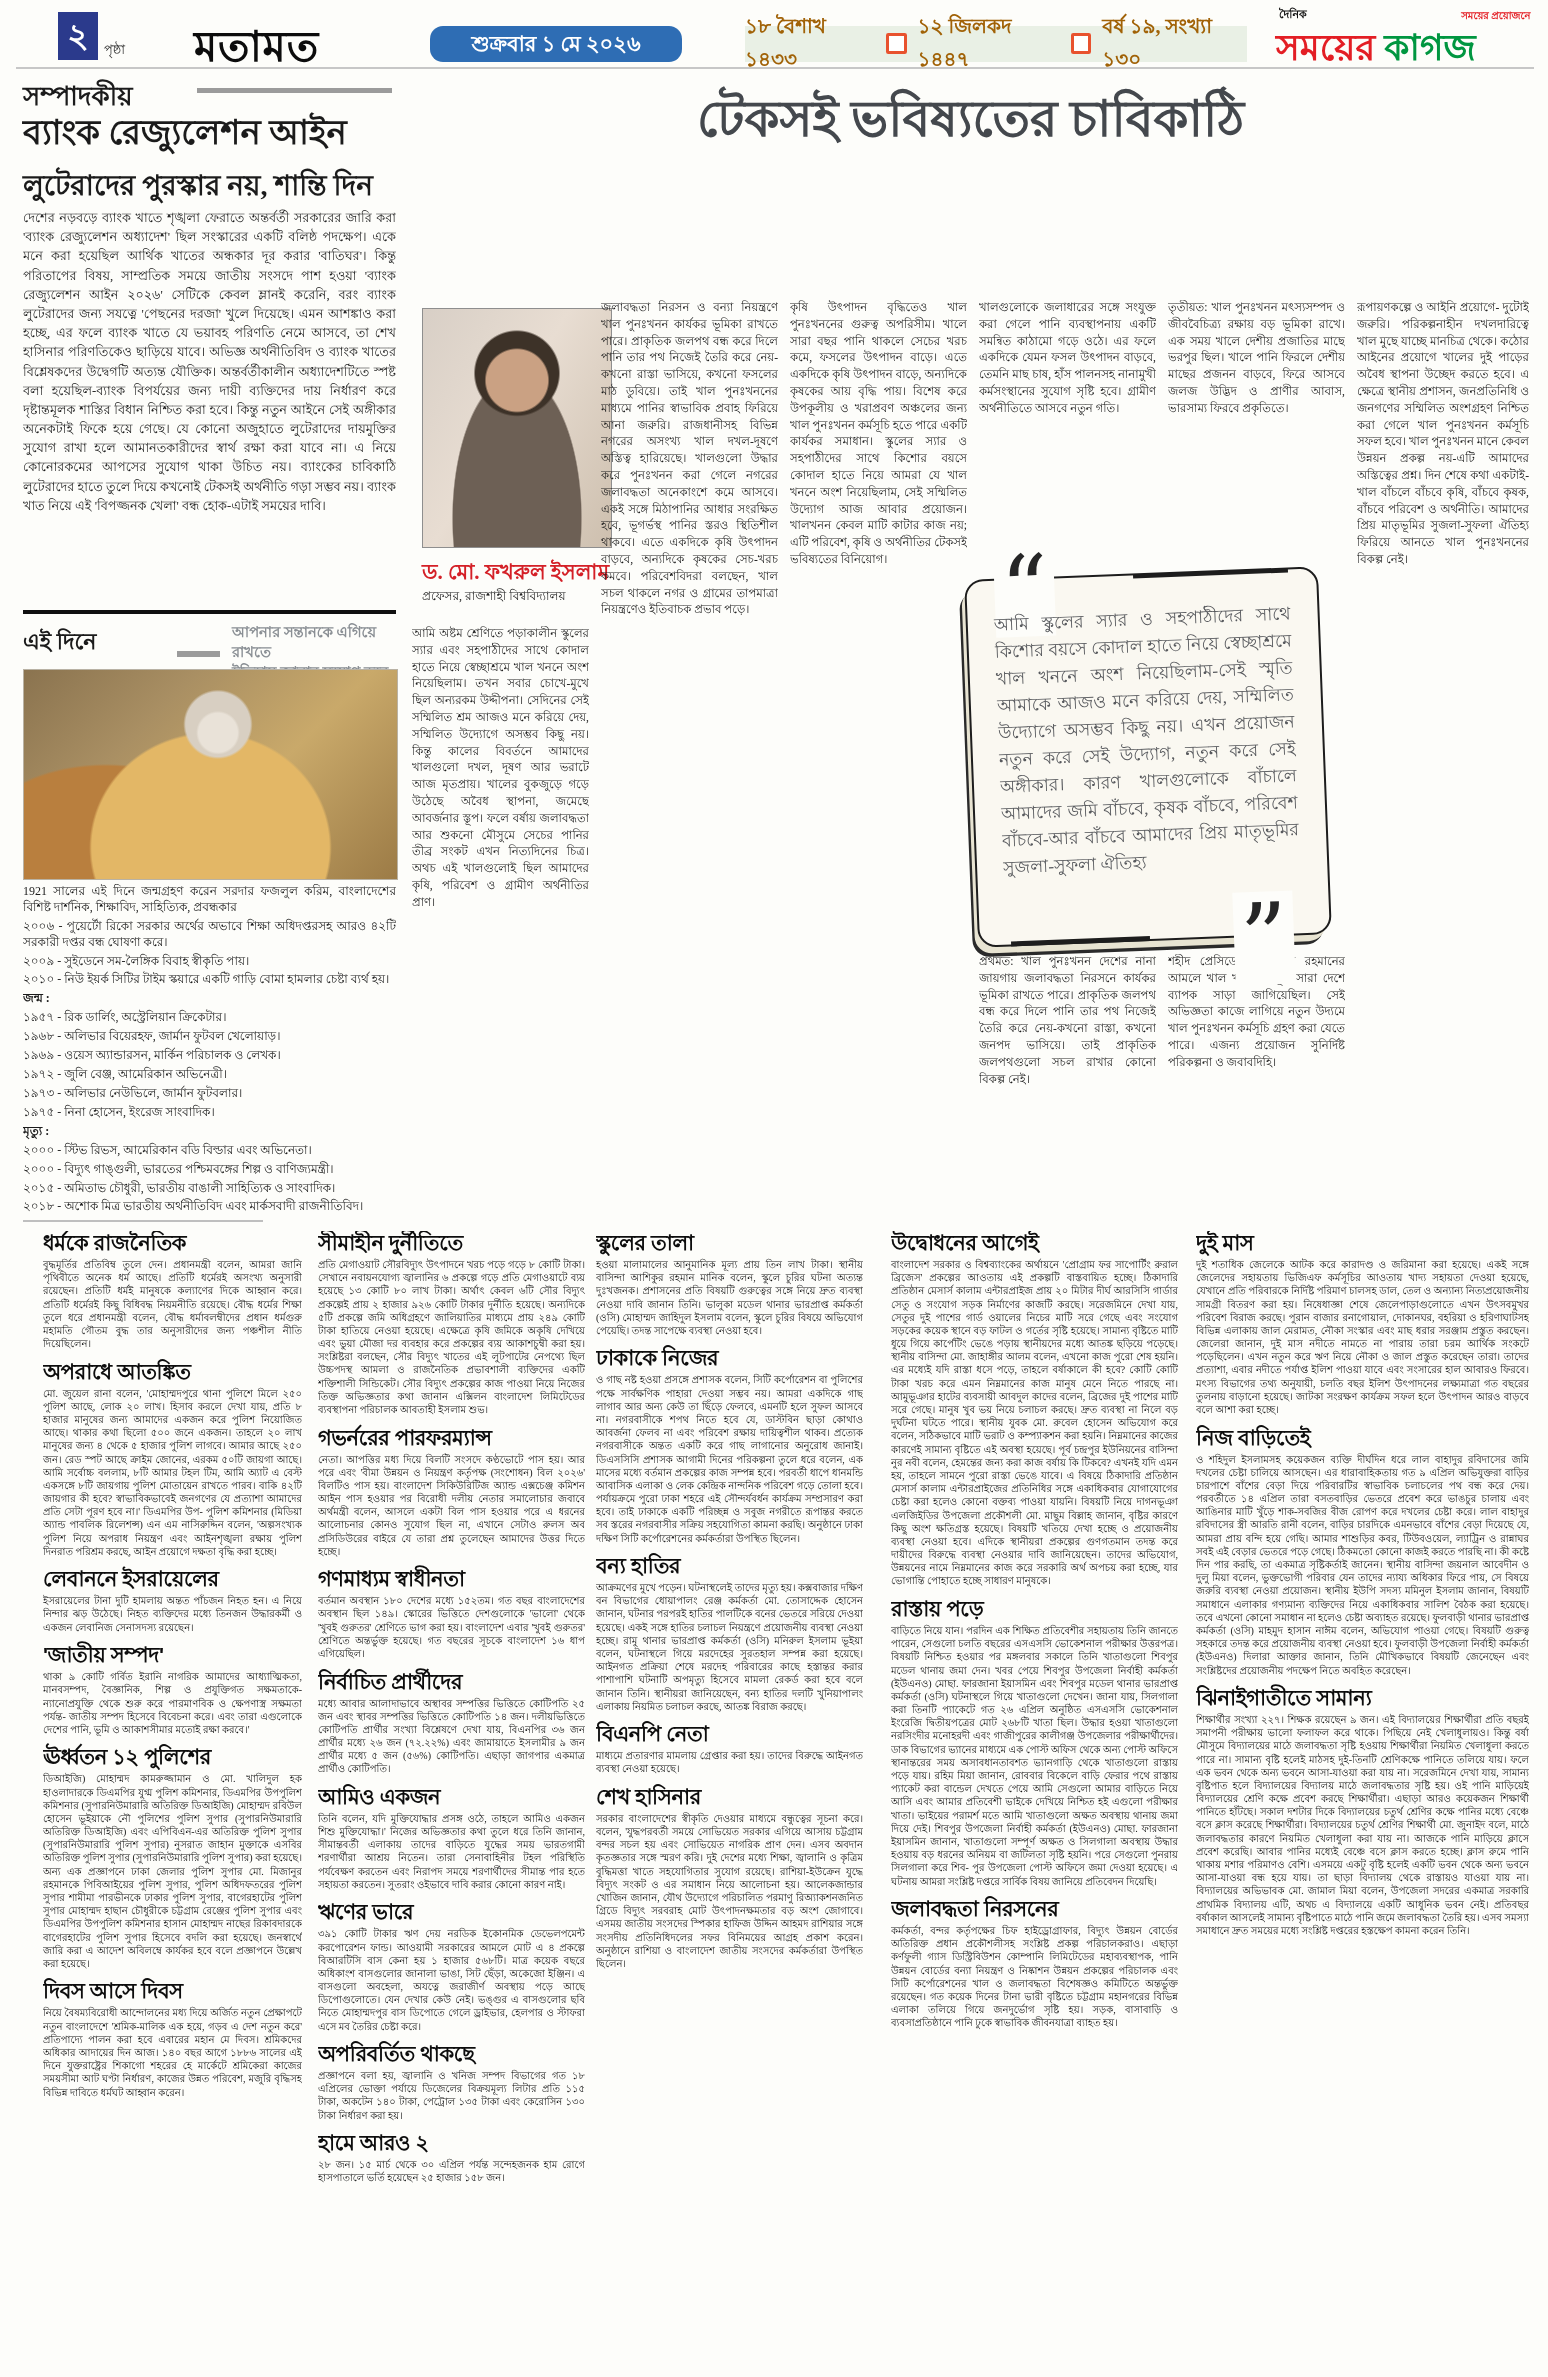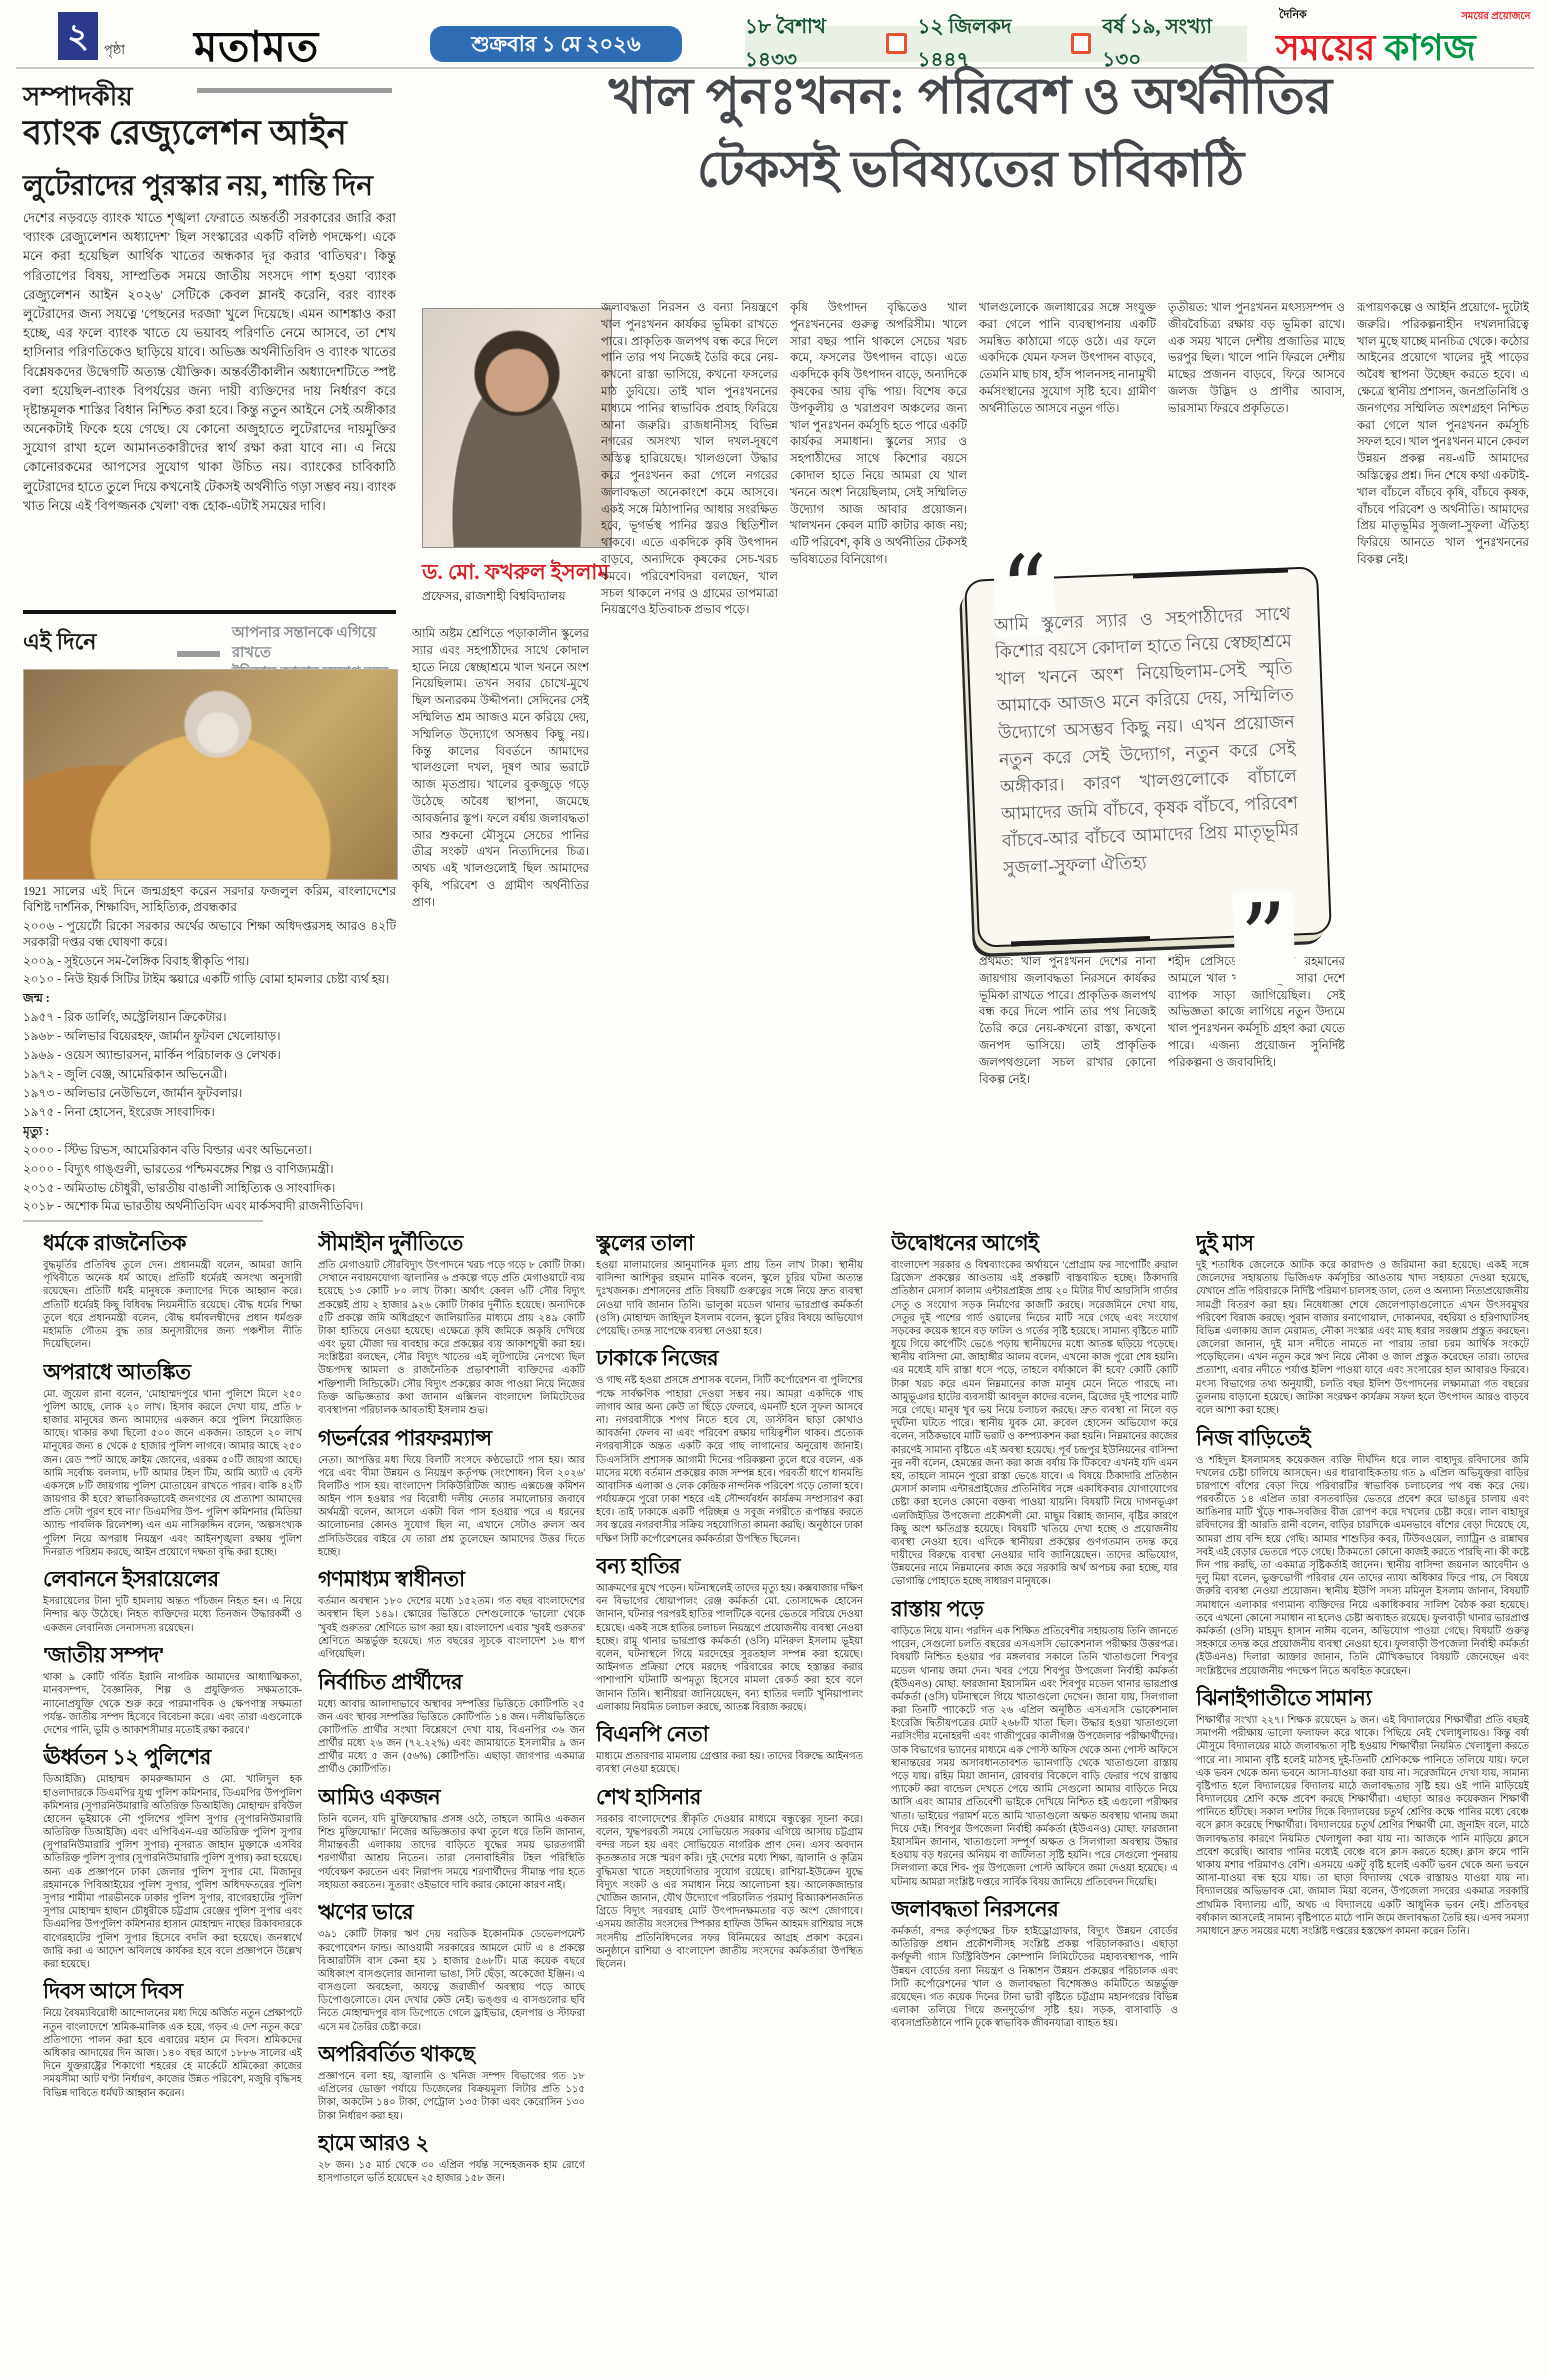--- a/index.html
+++ b/index.html
@@ -13,21 +13,21 @@
   .just{text-align:justify;}
   .hidden-overflow{overflow:hidden;}
 
   
   .page-num-box{left:58px;top:12.4px;width:40px;height:48px;background:#2b3a8c;color:#fff;
     font-size:33px;font-weight:bold;text-align:center;line-height:48px;font-family:"Liberation Sans",sans-serif;}
   .page-label{left:104px;top:40px;font-size:13px;}
   .section-title{left:194px;top:14px;font-size:42px;font-weight:bold;letter-spacing:0.8px;color:#0c0c0c;}
   .date-box{left:430px;top:25.6px;width:252px;height:36px;background:#2e6db4;color:#fff;
     font-size:21px;text-align:center;line-height:36px;font-weight:bold;border-radius:13px;}
-  .info-bar{left:745px;top:25.6px;width:502px;height:36px;background:#e9f0e5;color:#14532d;
+  .info-bar{left:745px;top:25.6px;width:502px;height:36px;background:#e9f0e5;color:#a16207;
     display:flex;align-items:center;justify-content:center;gap:11px;font-size:20px;font-weight:bold;}
   .sq{width:15.5px;height:15.5px;border:3.9px solid #e8522e;background:#fff;border-radius:2.3px;display:inline-block;}
   .logo-wrap{left:1276px;top:4.6px;width:256px;height:57px;}
   .logo-prefix{position:absolute;left:3.1px;top:1.5px;font-size:11px;font-weight:bold;color:#111;}
   .logo-tagline{position:absolute;right:1.5px;top:3.1px;font-size:10px;color:#e31e24;font-weight:bold;}
   .logo-main{position:absolute;left:0px;top:15.5px;font-size:36px;font-weight:bold;white-space:nowrap;}
   .logo-red{color:#e31e24;}
   .logo-green{color:#009640;}
   .header-rule{left:15.5px;top:67px;width:1518px;height:1.5px;background:#c7c7c7;}
 
@@ -149,21 +149,20 @@
     <div class="line">১৯৭৩ - অলিভার নেউভিলে, জার্মান ফুটবলার।</div>
     <div class="line">১৯৭৫ - নিনা হোসেন, ইংরেজ সাংবাদিক।</div>
     <div class="line sublabel">মৃত্যু :</div>
     <div class="line">২০০০ - স্টিভ রিভস, আমেরিকান বডি বিল্ডার এবং অভিনেতা।</div>
     <div class="line">২০০০ - বিদ্যুৎ গাঙ্গুলী, ভারতের পশ্চিমবঙ্গের শিল্প ও বাণিজ্যমন্ত্রী।</div>
     <div class="line">২০১৫ - অমিতাভ চৌধুরী, ভারতীয় বাঙালী সাহিত্যিক ও সাংবাদিক।</div>
     <div class="line">২০১৮ - অশোক মিত্র ভারতীয় অর্থনীতিবিদ এবং মার্কসবাদী রাজনীতিবিদ।</div>
   </div>
 
 <div class="abs headline">
-  <div class="l1">খাল পুনঃখনন: পরিবেশ ও অর্থনীতির</div>
   <div class="l2">টেকসই ভবিষ্যতের চাবিকাঠি</div>
 </div>
 <div class="abs author-photo"></div>
 <div class="abs author-name">ড. মো. ফখরুল ইসলাম</div>
 <div class="abs author-title">প্রফেসর, রাজশাহী বিশ্ববিদ্যালয়</div>
 
 <div class="abs mcol just hidden-overflow c1">আমি অষ্টম শ্রেণিতে পড়াকালীন স্কুলের স্যার এবং সহপাঠীদের সাথে কোদাল হাতে নিয়ে স্বেচ্ছাশ্রমে খাল খননে অংশ নিয়েছিলাম। তখন সবার চোখে-মুখে ছিল অন্যরকম উদ্দীপনা। সেদিনের সেই সম্মিলিত শ্রম আজও মনে করিয়ে দেয়, সম্মিলিত উদ্যোগে অসম্ভব কিছু নয়। কিন্তু কালের বিবর্তনে আমাদের খালগুলো দখল, দূষণ আর ভরাটে আজ মৃতপ্রায়। খালের বুকজুড়ে গড়ে উঠেছে অবৈধ স্থাপনা, জমেছে আবর্জনার স্তূপ। ফলে বর্ষায় জলাবদ্ধতা আর শুকনো মৌসুমে সেচের পানির তীব্র সংকট এখন নিত্যদিনের চিত্র। অথচ এই খালগুলোই ছিল আমাদের কৃষি, পরিবেশ ও গ্রামীণ অর্থনীতির প্রাণ।</div>
 <div class="abs mcol just hidden-overflow c2">জলাবদ্ধতা নিরসন ও বন্যা নিয়ন্ত্রণে খাল পুনঃখনন কার্যকর ভূমিকা রাখতে পারে। প্রাকৃতিক জলপথ বন্ধ করে দিলে পানি তার পথ নিজেই তৈরি করে নেয়-কখনো রাস্তা ভাসিয়ে, কখনো ফসলের মাঠ ডুবিয়ে। তাই খাল পুনঃখননের মাধ্যমে পানির স্বাভাবিক প্রবাহ ফিরিয়ে আনা জরুরি। রাজধানীসহ বিভিন্ন নগরের অসংখ্য খাল দখল-দূষণে অস্তিত্ব হারিয়েছে। খালগুলো উদ্ধার করে পুনঃখনন করা গেলে নগরের জলাবদ্ধতা অনেকাংশে কমে আসবে। একই সঙ্গে মিঠাপানির আধার সংরক্ষিত হবে, ভূগর্ভস্থ পানির স্তরও স্থিতিশীল থাকবে। এতে একদিকে কৃষি উৎপাদন বাড়বে, অন্যদিকে কৃষকের সেচ-খরচ কমবে। পরিবেশবিদরা বলছেন, খাল সচল থাকলে নগর ও গ্রামের তাপমাত্রা নিয়ন্ত্রণেও ইতিবাচক প্রভাব পড়ে।</div>
 <div class="abs mcol just hidden-overflow c3">কৃষি উৎপাদন বৃদ্ধিতেও খাল পুনঃখননের গুরুত্ব অপরিসীম। খালে সারা বছর পানি থাকলে সেচের খরচ কমে, ফসলের উৎপাদন বাড়ে। এতে একদিকে কৃষি উৎপাদন বাড়ে, অন্যদিকে কৃষকের আয় বৃদ্ধি পায়। বিশেষ করে উপকূলীয় ও খরাপ্রবণ অঞ্চলের জন্য খাল পুনঃখনন কর্মসূচি হতে পারে একটি কার্যকর সমাধান। স্কুলের স্যার ও সহপাঠীদের সাথে কিশোর বয়সে কোদাল হাতে নিয়ে আমরা যে খাল খননে অংশ নিয়েছিলাম, সেই সম্মিলিত উদ্যোগ আজ আবার প্রয়োজন। খালখনন কেবল মাটি কাটার কাজ নয়; এটি পরিবেশ, কৃষি ও অর্থনীতির টেকসই ভবিষ্যতের বিনিয়োগ।</div>
 <div class="abs mcol just hidden-overflow c4a">খালগুলোকে জলাধারের সঙ্গে সংযুক্ত করা গেলে পানি ব্যবস্থাপনায় একটি সমন্বিত কাঠামো গড়ে ওঠে। এর ফলে একদিকে যেমন ফসল উৎপাদন বাড়বে, তেমনি মাছ চাষ, হাঁস পালনসহ নানামুখী কর্মসংস্থানের সুযোগ সৃষ্টি হবে। গ্রামীণ অর্থনীতিতে আসবে নতুন গতি।</div>

